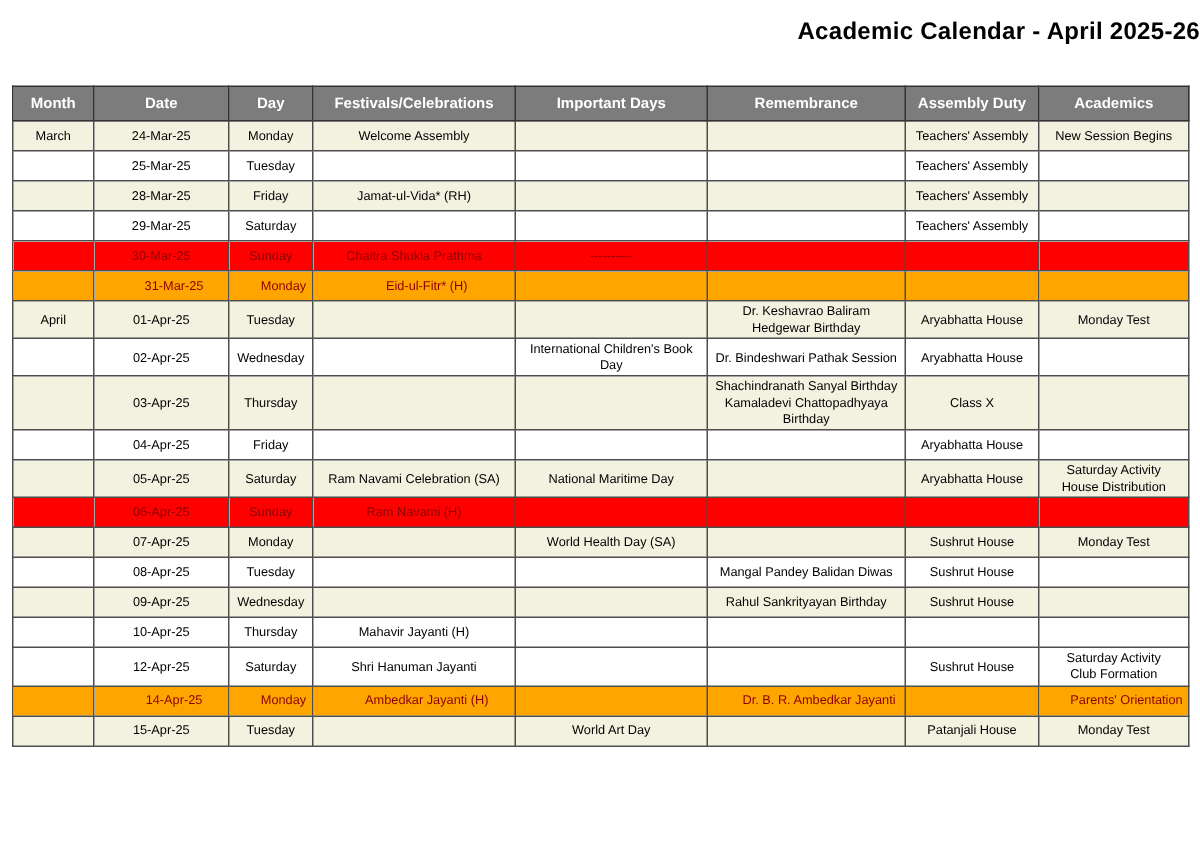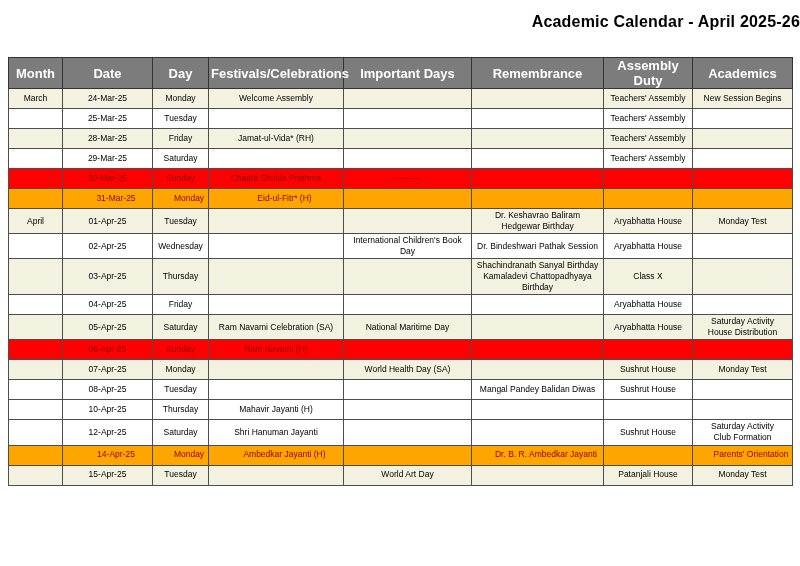--- a/index.html
+++ b/index.html
@@ -35,21 +35,21 @@
     position: absolute;
     left: 8px;
     top: 57px;
     width: 784px;
     border-collapse: collapse;
     table-layout: fixed;
   }
   table.calendar th {
     background: var(--header-bg);
     color: var(--header-text);
-    font-size: 13px;
+    font-size: 10px;
     font-weight: bold;
     height: 22px;
     border: 1px solid #333333;
     padding: 0 2px;
   }
   table.calendar td {
     border: 1px solid var(--border-col);
     font-size: 8.5px;
     color: #000000;
     text-align: center;
@@ -229,20 +229,30 @@
       <tr class="shade-white">
         <td></td>
         <td>08-Apr-25</td>
         <td>Tuesday</td>
         <td></td>
         <td></td>
         <td>Mangal Pandey Balidan Diwas</td>
         <td>Sushrut House</td>
         <td></td>
       </tr>
+      <tr class="shade-cream">
+        <td></td>
+        <td>09-Apr-25</td>
+        <td>Wednesday</td>
+        <td></td>
+        <td></td>
+        <td>Rahul Sankrityayan Birthday</td>
+        <td>Sushrut House</td>
+        <td></td>
+      </tr>
       <tr class="shade-white">
         <td></td>
         <td>10-Apr-25</td>
         <td>Thursday</td>
         <td>Mahavir Jayanti (H)</td>
         <td></td>
         <td></td>
         <td></td>
         <td></td>
       </tr>

